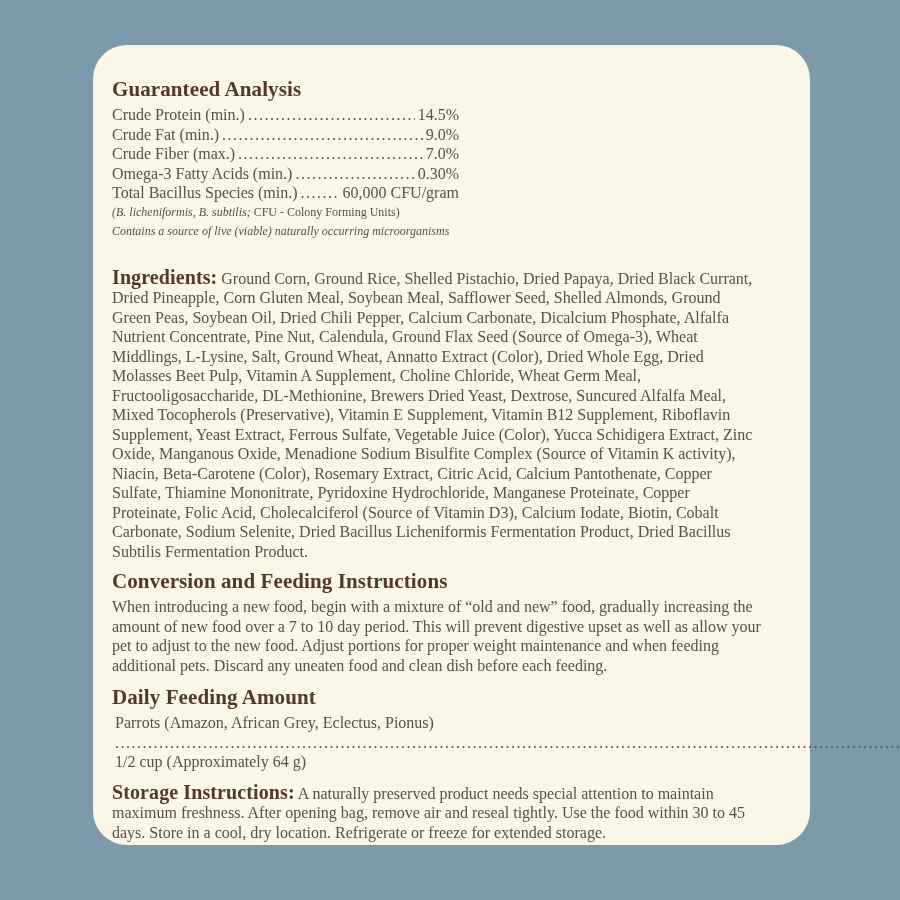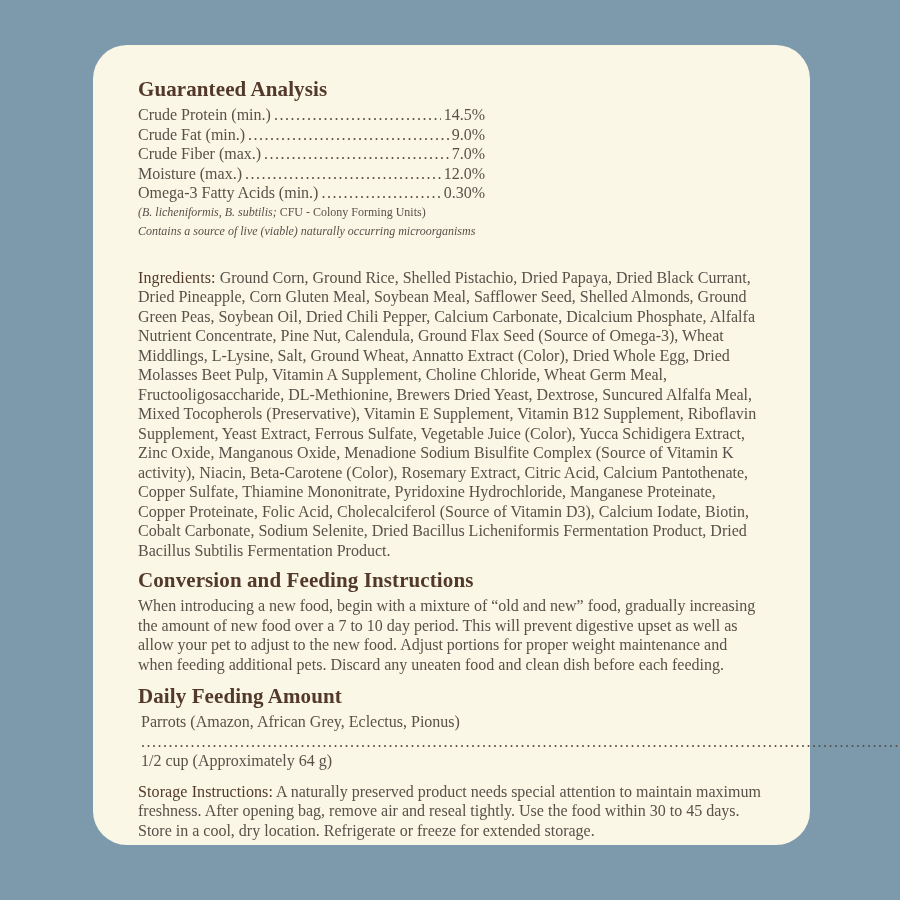--- a/index.html
+++ b/index.html
@@ -18,34 +18,34 @@
   }
   .card {
     position: absolute;
     left: 93px;
     top: 45px;
     width: 717px;
     height: 800px;
     background: #faf7e6;
     border-radius: 34px;
     box-sizing: border-box;
-    padding: 33px 48px 0 45px;
+    padding: 33px 48px 0 19px;
     color: #585149;
   }
   h1.sec-head {
     font-size: 21px;
     font-weight: bold;
     color: #53392a;
     margin: 0 0 4px 0;
     line-height: 1.1;
     letter-spacing: 0.1px;
   }
   .inline-head {
-    font-size: 16px;
-    font-weight: normal;
+    font-size: 20px;
+    font-weight: bold;
     color: #53392a;
     letter-spacing: 0.1px;
   }
   .body-text, .para {
     font-size: 16px;
     line-height: 19.5px;
     color: #585149;
   }
   .para { margin: 0 0 9px 0; }
   .analysis {
@@ -100,28 +100,28 @@
         <span class="alabel">Crude Fat (min.)</span>
           <span class="leader"></span>
           <span class="avalue">9.0%</span>
       </div>
       <div class="arow">
         <span class="alabel">Crude Fiber (max.)</span>
           <span class="leader"></span>
           <span class="avalue">7.0%</span>
       </div>
       <div class="arow">
-        <span class="alabel">Moisture (max.)</span>
-          <span class="leader"></span>
-          <span class="avalue">12.0%</span>
-      </div>
-      <div class="arow">
         <span class="alabel">Omega-3 Fatty Acids (min.)</span>
           <span class="leader"></span>
           <span class="avalue">0.30%</span>
+      </div>
+      <div class="arow">
+        <span class="alabel">Total Bacillus Species (min.)</span>
+          <span class="leader"></span>
+          <span class="avalue">60,000 CFU/gram</span>
       </div>
       <p class="foot"><span class="it">(B. licheniformis, B. subtilis;</span><span> CFU - Colony Forming Units)</span></p>
       <p class="foot it">Contains a source of live (viable) naturally occurring microorganisms</p>
     </div>
 
     <p class="para">
       <span class="inline-head">Ingredients:</span>
       <span>Ground Corn, Ground Rice, Shelled Pistachio, Dried Papaya, Dried Black Currant, Dried Pineapple, Corn Gluten Meal, Soybean Meal, Safflower Seed, Shelled Almonds, Ground Green Peas, Soybean Oil, Dried Chili Pepper, Calcium Carbonate, Dicalcium Phosphate, Alfalfa Nutrient Concentrate, Pine Nut, Calendula, Ground Flax Seed (Source of Omega-3), Wheat Middlings, L-Lysine, Salt, Ground Wheat, Annatto Extract (Color), Dried Whole Egg, Dried Molasses Beet Pulp, Vitamin A Supplement, Choline Chloride, Wheat Germ Meal, Fructooligosaccharide, DL-Methionine, Brewers Dried Yeast, Dextrose, Suncured Alfalfa Meal, Mixed Tocopherols (Preservative), Vitamin E Supplement, Vitamin B12 Supplement, Riboflavin Supplement, Yeast Extract, Ferrous Sulfate, Vegetable Juice (Color), Yucca Schidigera Extract, Zinc Oxide, Manganous Oxide, Menadione Sodium Bisulfite Complex (Source of Vitamin K activity), Niacin, Beta-Carotene (Color), Rosemary Extract, Citric Acid, Calcium Pantothenate, Copper Sulfate, Thiamine Mononitrate, Pyridoxine Hydrochloride, Manganese Proteinate, Copper Proteinate, Folic Acid, Cholecalciferol (Source of Vitamin D3), Calcium Iodate, Biotin, Cobalt Carbonate, Sodium Selenite, Dried Bacillus Licheniformis Fermentation Product, Dried Bacillus Subtilis Fermentation Product.</span>
     </p>
 

